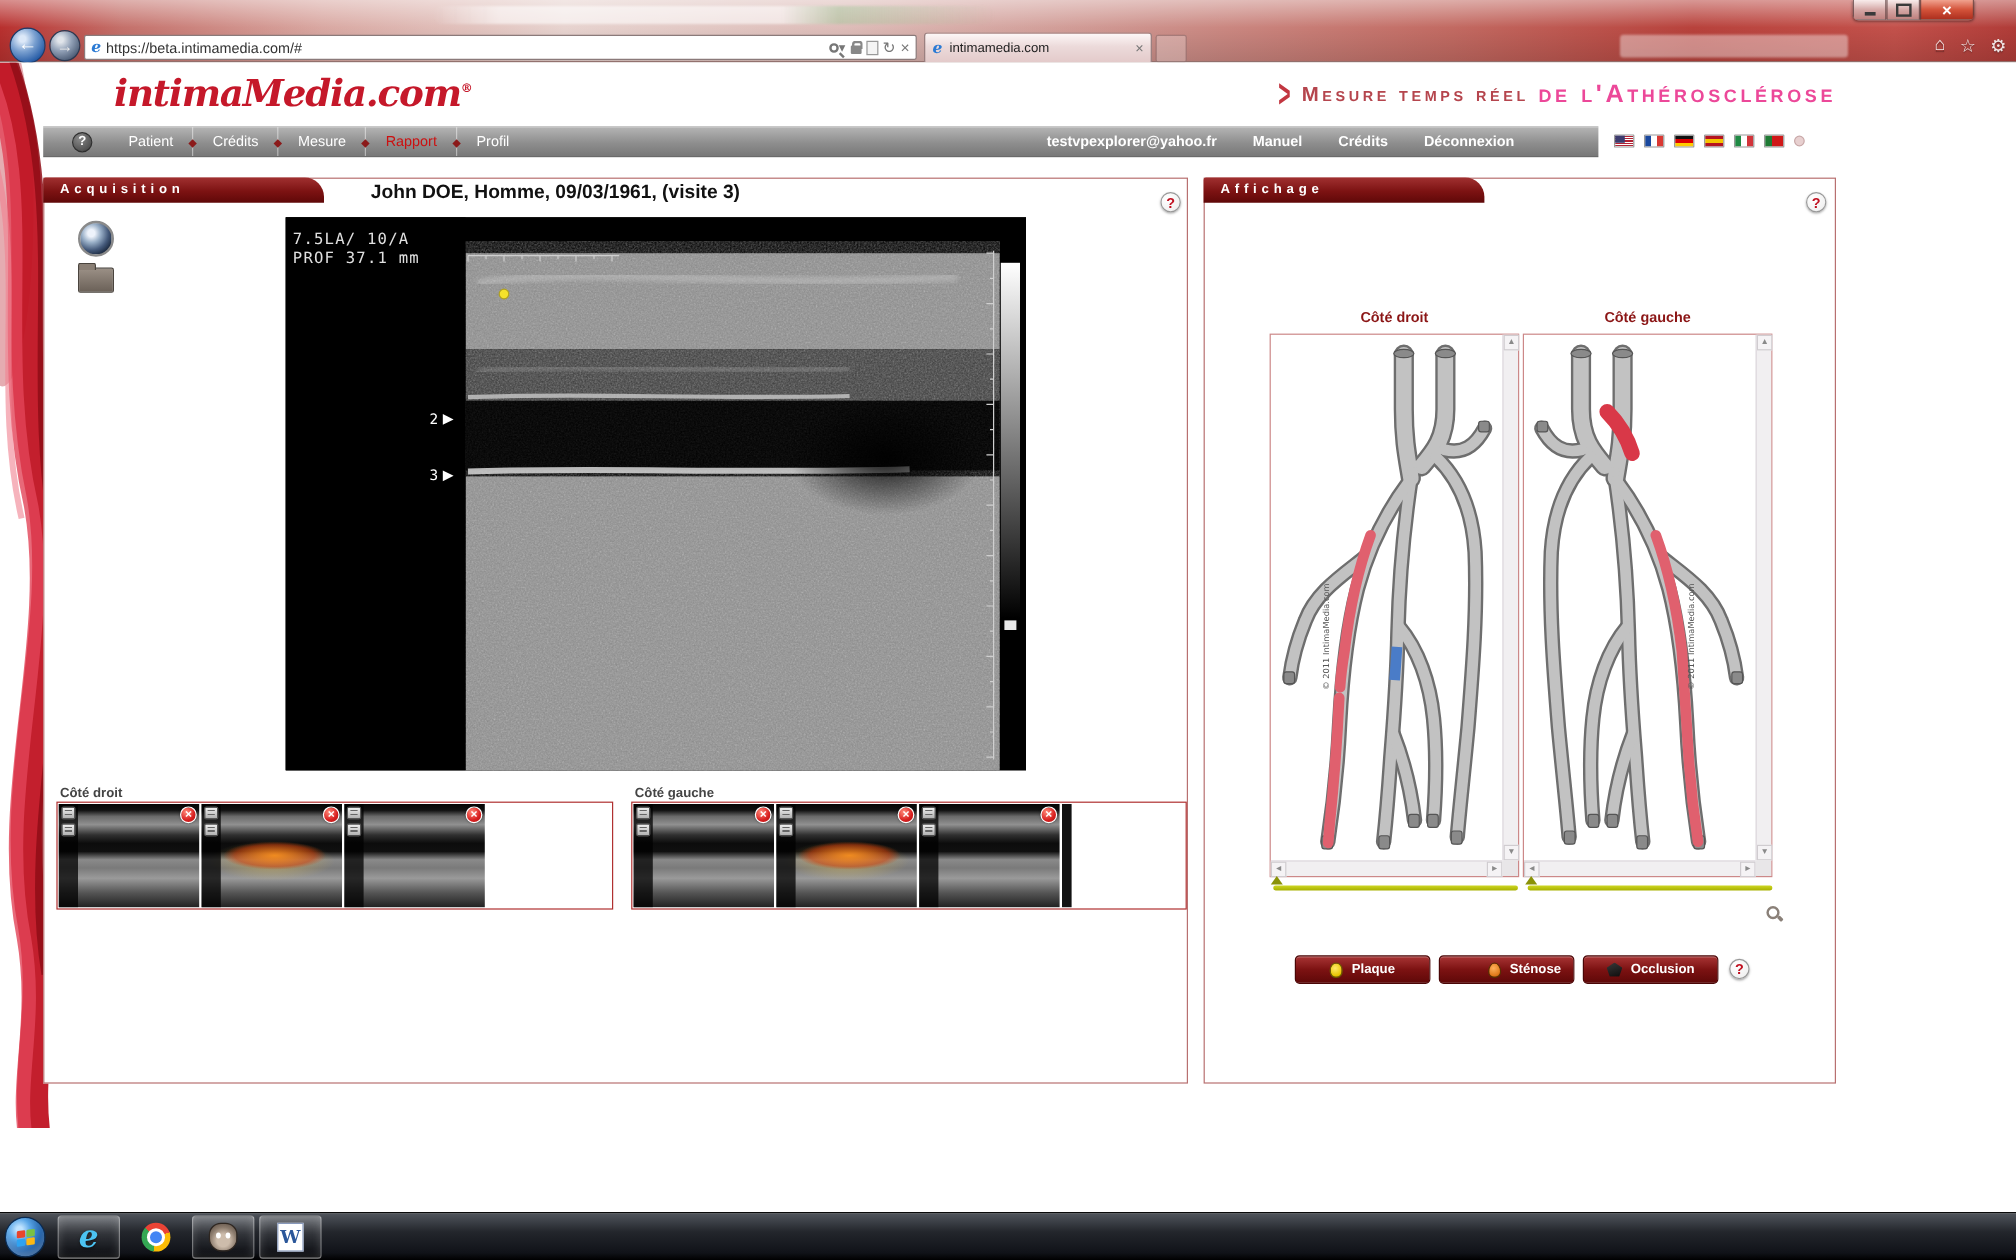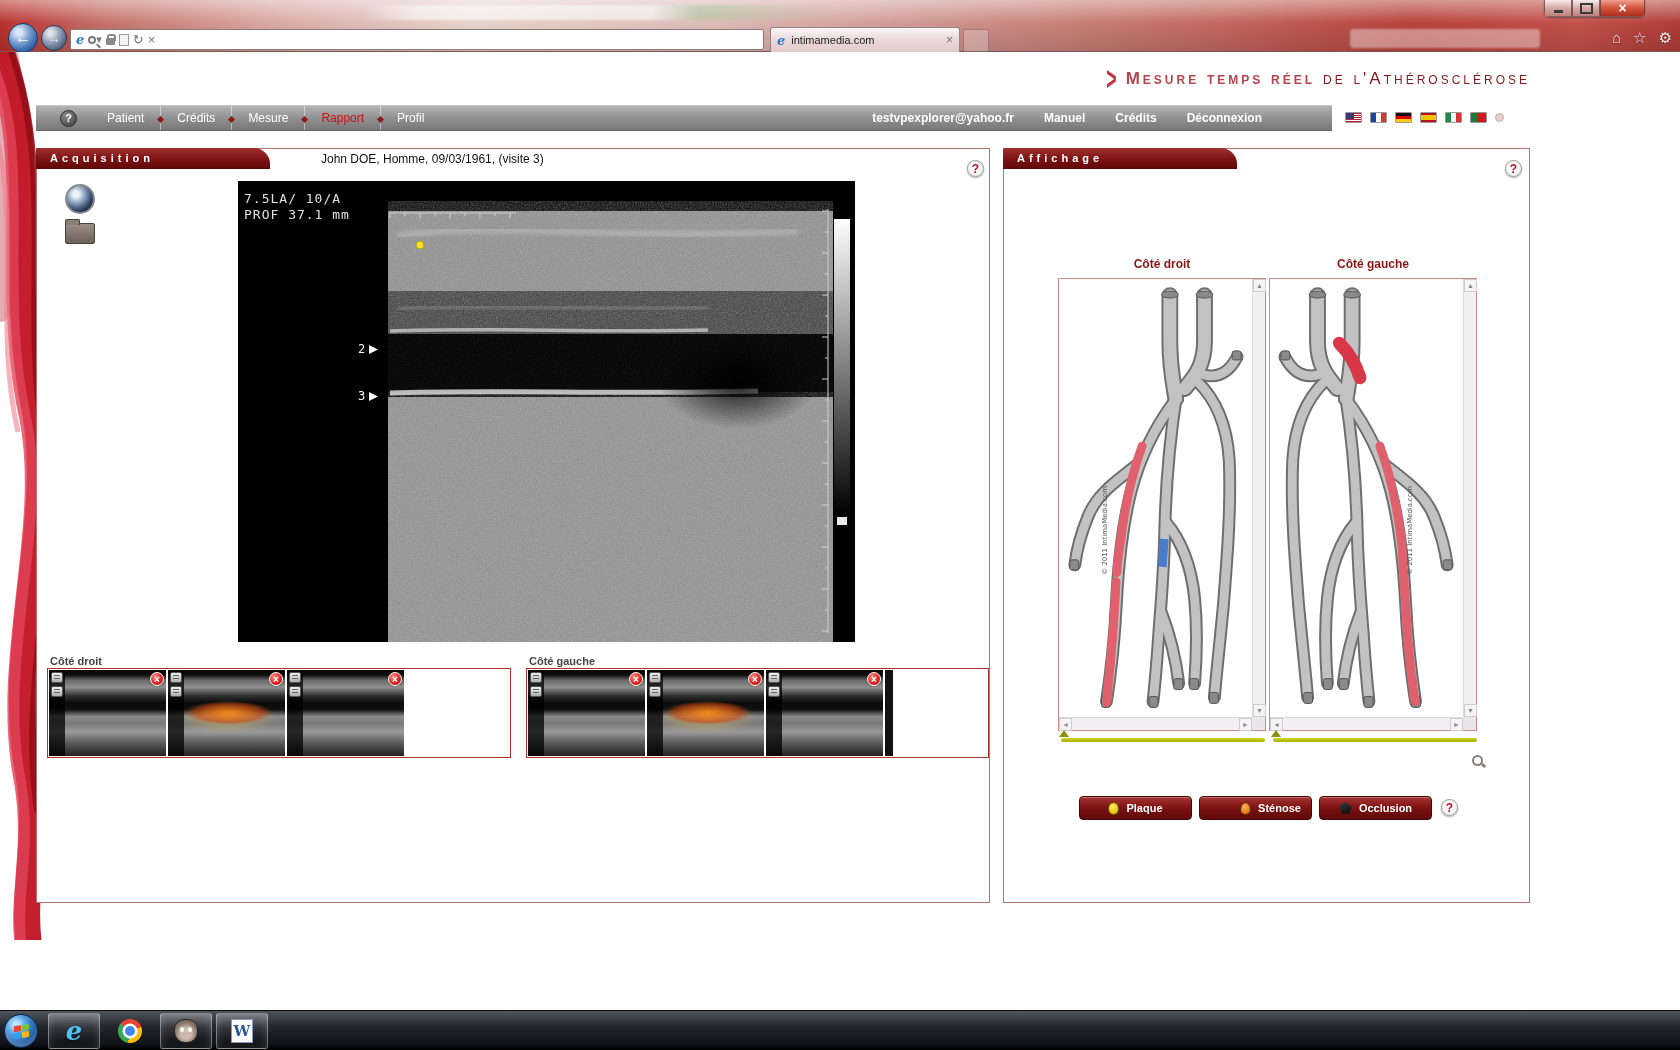--- a/index.html
+++ b/index.html
@@ -68,21 +68,21 @@
   
   #page{position:absolute;left:0;top:52px;width:1680px;height:958px;background:#fff;overflow:hidden;}
   #swirl{position:absolute;left:0;top:0;}
 
   #logo{position:absolute;left:95px;top:8px;font-family:"DejaVu Serif",serif;font-style:italic;font-weight:bold;
     font-size:31px;color:#c5182a;letter-spacing:-1px;}
   #logo sup{font-size:10px;}
   #tagline{position:absolute;right:150px;top:14px;display:flex;align-items:center;white-space:nowrap;}
   .tagchev{color:#c23640;font-size:22px;font-weight:700;transform:scaleY(1.5) scaleX(.8);display:inline-block;margin-right:8px;}
   .tag-lead{font-variant:small-caps;letter-spacing:3px;color:#b5454d;font-size:17px;font-weight:600;margin-right:8px;}
-  .tag-tail{font-variant:small-caps;letter-spacing:3px;color:#7f1d1d;font-size:17px;font-weight:400;}
+  .tag-tail{font-variant:small-caps;letter-spacing:3px;color:#ec4899;font-size:21px;font-weight:700;}
 
   #mainnav{position:absolute;left:36px;top:53px;width:1296px;height:26px;
     background:linear-gradient(180deg,#b4b4b4,#8e8e8e 55%,#787878);
     border-top:1px solid #c8c8c8;border-bottom:1px solid #6a6a6a;
     display:flex;align-items:center;font-size:12px;color:#fff;}
   #navhelp{width:17px;height:17px;border-radius:50%;margin:0 14px 0 24px;
     background:radial-gradient(circle at 35% 30%,#8a8a8a,#3c3c3c);
     color:#fff;font-weight:bold;font-size:11px;display:flex;align-items:center;justify-content:center;
     border:1px solid #2e2e2e;}
   #navhelp::after{content:"?";}
@@ -113,21 +113,21 @@
     background:linear-gradient(180deg,#a03030 0%,#7c1212 55%,#5f0808 100%);
     border-radius:2px 16px 0 0;color:#fff;font-size:11px;font-weight:bold;letter-spacing:4px;
     line-height:21px;padding-left:14px;}
   .panel-help{position:absolute;width:17px;height:17px;border-radius:50%;
     background:radial-gradient(circle at 35% 30%,#fff,#ececec);border:1px solid #999;
     box-shadow:0 1px 2px rgba(0,0,0,.35);color:#c01020;font-weight:bold;font-size:12px;
     text-align:center;line-height:16px;}
   .panel-help::after{content:"?";}
   #acq-help{right:5px;top:11px;}
   #aff-help{right:7px;top:11px;}
-  #patient-info{position:absolute;left:284px;top:3px;font-size:12px;color:#111;}
+  #patient-info{position:absolute;left:272px;top:3px;font-size:16px;color:#111;font-weight:bold;}
 
   #cam-icon{position:absolute;left:28px;top:35px;width:30px;height:30px;border-radius:50%;
     background:radial-gradient(circle at 35% 32%,#eef3fb 0 12%,#9ab0c8 32%,#44597a 58%,#1c2a40 78%,#0c0c10 100%);
     border:2px solid #8a8a8a;}
   #folder-icon{position:absolute;left:28px;top:74px;width:30px;height:21px;
     background:linear-gradient(180deg,#9a8f85,#6b6158);border:1px solid #4a443e;border-radius:2px;}
   #folder-icon::before{content:"";position:absolute;left:-1px;top:-5px;width:13px;height:5px;
     background:#8a7f75;border:1px solid #4a443e;border-bottom:none;border-radius:2px 2px 0 0;}
 
   #us-wrap{position:absolute;left:201px;top:32px;width:617px;height:461px;background:#000;}
@@ -258,20 +258,21 @@
       <button class="wbtn min"></button>
       <button class="wbtn max"></button>
       <button class="wbtn close"></button>
     </div>
   </div>
   <div id="navrow">
     <div class="navbtn" id="backbtn"></div>
     <div class="navbtn" id="fwdbtn"></div>
     <div id="addrbar">
       <span class="favicon-e">e</span>
+      <span class="url">https://beta.intimamedia.com/#</span>
       <span class="addr-ico">
           <span class="mag"></span>
           <span class="caret"></span>
         </span>
       <span class="addr-ico">
           <span class="lockico"></span>
         </span>
       <span class="addr-ico">
           <span class="compat"></span>
         </span>
@@ -296,20 +297,21 @@
 <div id="page">
 
   <svg id="swirl" width="60" height="888" viewBox="0 0 60 888">
     <ellipse cx="2" cy="120" rx="26" ry="150" fill="#b51020" opacity="0.35"></ellipse>
     <path d="M-5,-10 C45,90 5,220 35,360 C55,470 5,600 28,720 C40,790 20,840 30,900" stroke="#c01322" stroke-width="26" fill="none" opacity="0.95"></path>
     <path d="M-14,0 C36,100 -6,230 26,370 C46,480 -4,610 20,730 C32,800 12,850 22,900" stroke="#e24457" stroke-width="12" fill="none" opacity="0.8"></path>
     <path d="M8,-10 C58,120 18,260 46,400 C62,500 18,640 38,760" stroke="#8f0d16" stroke-width="7" fill="none" opacity="0.85"></path>
     <path d="M-20,40 C30,140 -10,260 18,380" stroke="#f08090" stroke-width="5" fill="none" opacity="0.6"></path>
   </svg>
 
+  <div id="logo"><span>intimaMedia.com</span><sup>®</sup></div>
   <div id="tagline">
     <span class="tagchev">&gt;</span>
     <span class="tag-lead">Mesure temps réel</span>
     <span class="tag-tail">de l'Athérosclérose</span>
   </div>
 
   <div id="mainnav">
     <span id="navhelp"></span>
     <span class="nav-item">Patient</span>
     <span class="nav-sep"></span>

